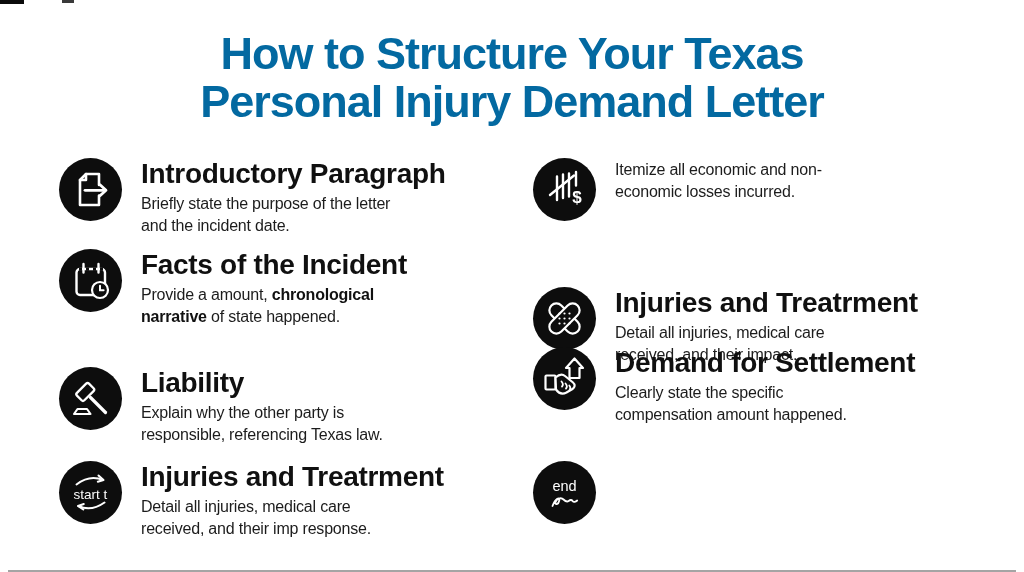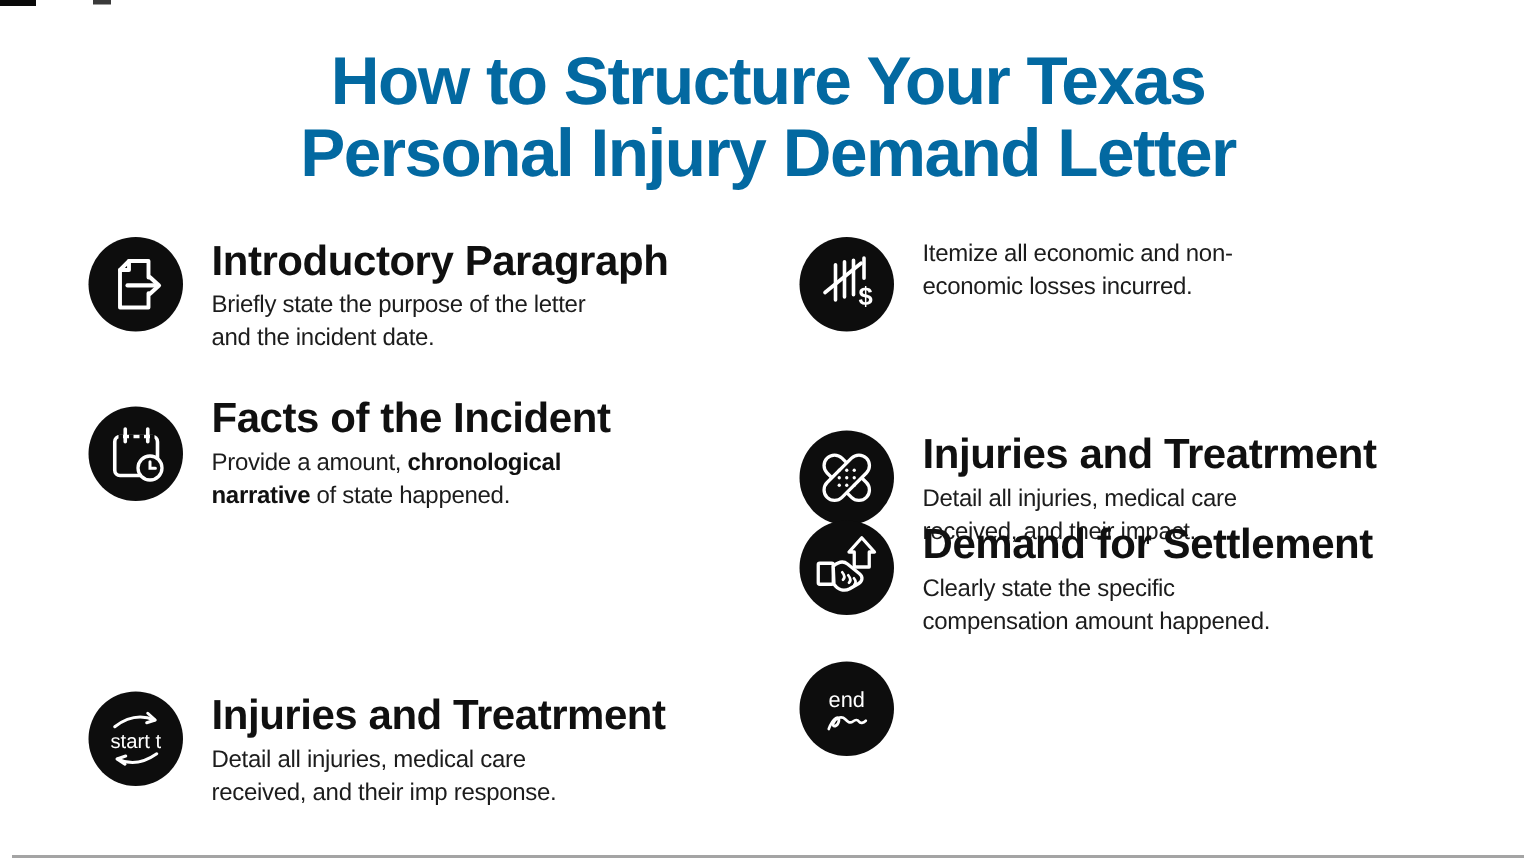--- a/index.html
+++ b/index.html
@@ -57,37 +57,51 @@
         <path d="M41 26.8 L47 32.3 L41 37.8" stroke-width="2.8"></path>
       </svg>
     </div>
     <div class="txt">
       <div class="item-title">Introductory Paragraph</div>
       <div class="item-body">Briefly state the purpose of the letter
 and the incident date.</div>
     </div>
   </div>
 
-  <div class="item col-left" style="top:263px;align-items:center;">
+  <div class="item col-left" style="top:249px;">
     <div class="badge">
       <svg viewBox="0 0 63 63">
         <rect x="17.5" y="20" width="28.5" height="26" rx="3.5" fill="none" stroke="#fff" stroke-width="2.4"></rect>
         <path d="M20 20.2 H44" stroke="#0d0d0d" stroke-width="3.2" stroke-dasharray="3 4" fill="none"></path>
         <path d="M24.5 15 V23.5 M39.5 15 V23.5" stroke="#fff" stroke-width="2.4" stroke-linecap="round" fill="none"></path>
         <circle cx="41" cy="41" r="8" fill="#0d0d0d" stroke="#fff" stroke-width="2.2"></circle>
         <path d="M41 36.8 V41.2 H44.6" stroke="#fff" stroke-width="2" stroke-linecap="round" fill="none"></path>
       </svg>
     </div>
     <div class="txt">
       <div class="item-title">Facts of the Incident</div>
       <div class="item-body"><span>Provide a amount, </span><b>chronological
 narrative</b><span> of state happened.</span></div>
     </div>
   </div>
 
+  <div class="item col-left" style="top:367px;">
+    <div class="badge">
+      <svg viewBox="0 0 63 63" fill="none" stroke="#fff" stroke-linecap="round" stroke-linejoin="round">
+        <rect x="21" y="16.5" width="10.5" height="17" rx="2" stroke-width="2.3" transform="rotate(45 26.3 25)"></rect>
+        <path d="M31.5 30.5 L46.5 45.5" stroke-width="3.2"></path>
+        <path d="M15 47 H31.5 L28 42 H18.5 Z" stroke-width="2.1"></path>
+      </svg>
+    </div>
+    <div class="txt">
+      <div class="item-title">Liability</div>
+      <div class="item-body">Explain why the other party is
+responsible, referencing Texas law.</div>
+    </div>
+  </div>
 
   <div class="item col-left" style="top:461px;">
     <div class="badge">
       <svg viewBox="0 0 63 63">
         <path d="M17.5 23.5 Q30.5 13.5 44 19" fill="none" stroke="#fff" stroke-width="2" stroke-linecap="round"></path>
         <path d="M39.5 14.5 L44.5 19 L38.8 20.8" fill="none" stroke="#fff" stroke-width="2" stroke-linecap="round" stroke-linejoin="round"></path>
         <path d="M45.5 41.5 Q32 51 19.5 45" fill="none" stroke="#fff" stroke-width="2" stroke-linecap="round"></path>
         <path d="M24.3 48.5 L19 45 L24.8 43" fill="none" stroke="#fff" stroke-width="2" stroke-linecap="round" stroke-linejoin="round"></path>
         <text x="31.5" y="37.5" text-anchor="middle" font-size="13.5" fill="#fff">start t</text>
       </svg>
@@ -147,21 +161,21 @@
         <path d="M28.5 34.5 q2.5 3 0.5 5 M32.5 36.5 q2.5 3 0.5 5 M36.3 38.5 q2 2.5 0.3 4.3" fill="none" stroke="#fff" stroke-width="1.8" stroke-linecap="round"></path>
       </svg>
     </div>
     <div class="txt">
       <div class="item-title">Demand for Settlement</div>
       <div class="item-body">Clearly state the specific
 compensation amount happened.</div>
     </div>
   </div>
 
-  <div class="item col-right" style="top:441px;">
+  <div class="item col-right" style="top:461px;">
     <div class="badge">
       <svg viewBox="0 0 63 63">
         <text x="31.5" y="30" text-anchor="middle" font-size="14.5" fill="#fff">end</text>
         <path d="M19.5 45 C22.5 37 27 35.5 26.3 39.5 C25.6 43.5 21.5 44.5 22.6 41 C23.6 37.7 28 36 30.5 38.5 C32.2 40.2 33.6 41.5 35.6 40 C37.2 38.8 38.6 38.5 39.6 40 C40.6 41.5 42.6 41 44.2 39.5" fill="none" stroke="#fff" stroke-width="1.8" stroke-linecap="round"></path>
       </svg>
     </div>
   </div>
 
 </div>
 

